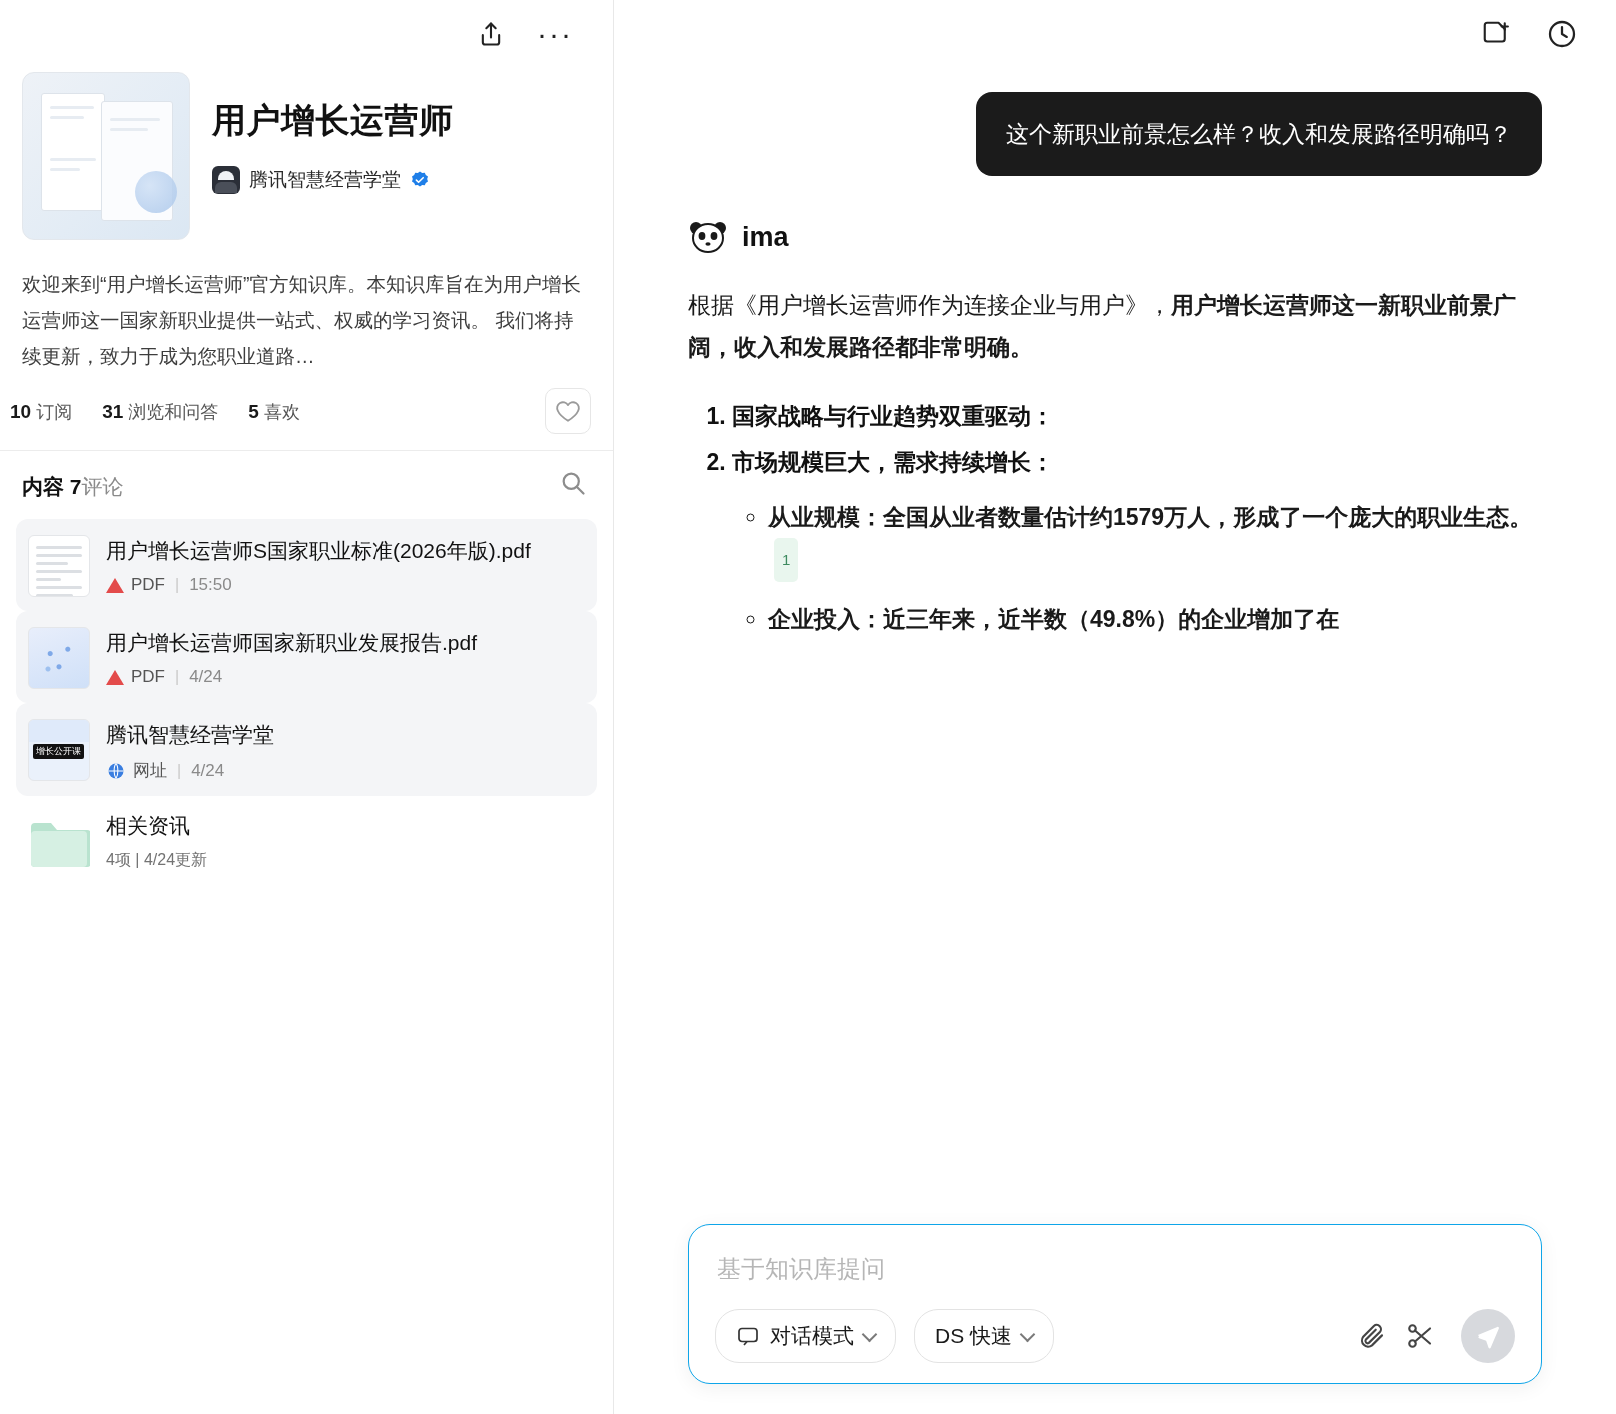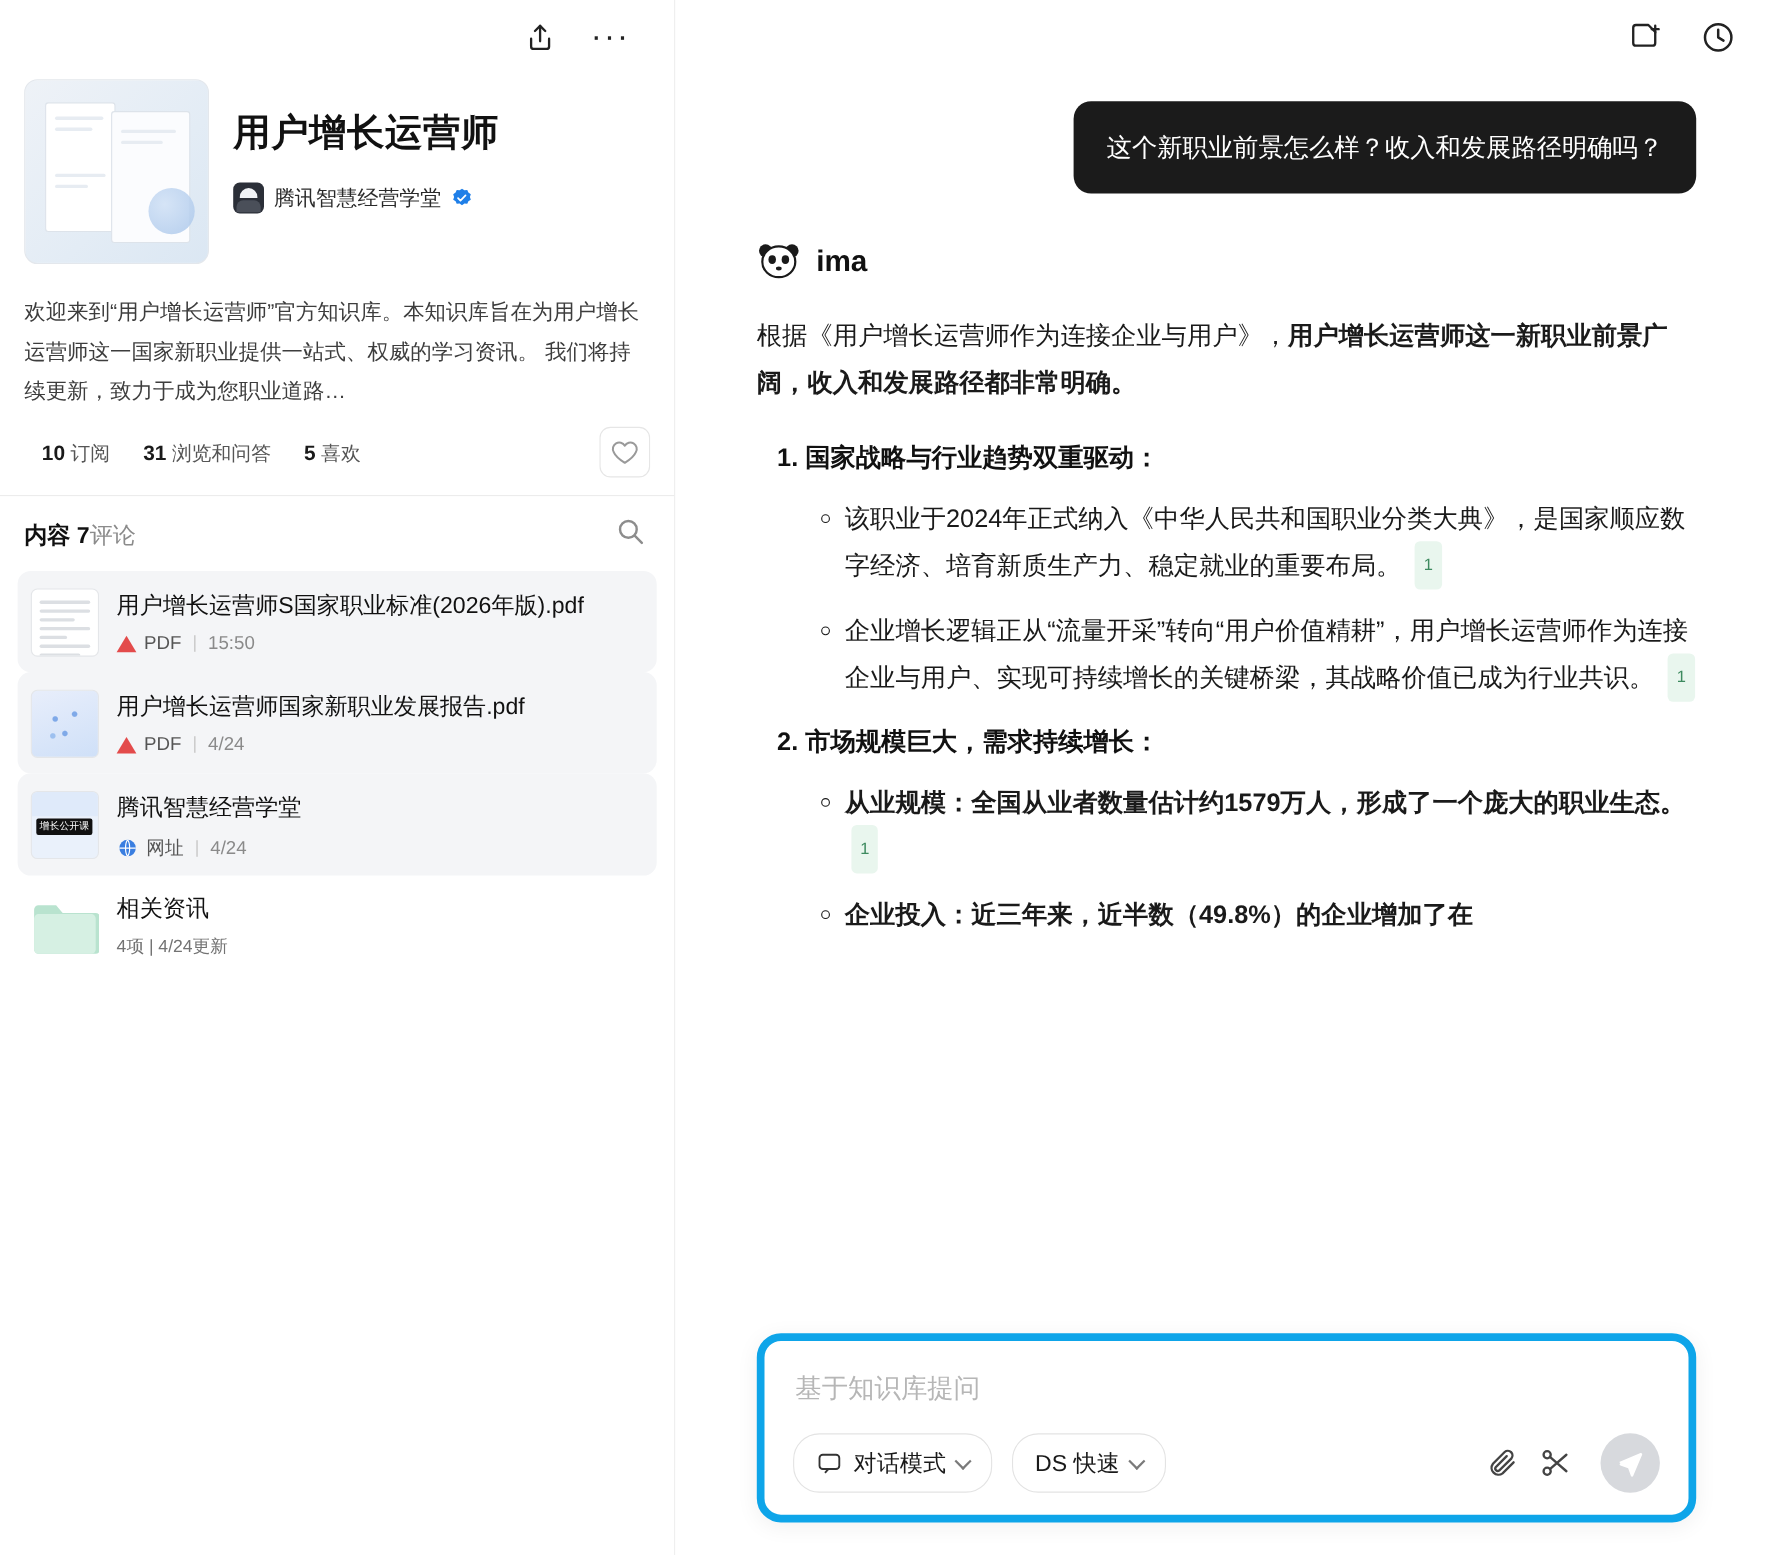--- a/index.html
+++ b/index.html
@@ -72,21 +72,21 @@
   .owner-name { font-size: 19px; color: #2a2a2a; }
   .verified {
     width: 20px; height: 20px; flex: none;
   }
   .kb-desc {
     padding: 26px 30px 0 22px;
     font-size: 19.5px; line-height: 36px; color: #3d3d3d;
   }
   .kb-stats {
     display: flex; align-items: center; gap: 30px;
-    padding: 26px 22px 0 38px; position: relative;
+    padding: 26px 22px 0 10px; position: relative;
   }
   .stat { font-size: 18px; color: #555; }
   .stat b { font-weight: 700; color: #1a1a1a; font-size: 19px; }
   .like-btn {
     position: absolute; right: 22px; top: 14px;
     width: 46px; height: 46px; border: 1px solid #e6e6e6; border-radius: 10px;
     display: flex; align-items: center; justify-content: center; cursor: pointer;
     background: #fff;
   }
   .divider { height: 1px; background: #ececec; margin: 26px 0 0 0; }
@@ -175,21 +175,21 @@
   }
   .fade-cut {
     position: absolute; left: 0; right: 0; bottom: 0; height: 120px;
     background: linear-gradient(to bottom, rgba(255,255,255,0) 0%, #fff 72%);
     pointer-events: none;
   }
 
   
   .composer-wrap { position: absolute; left: 74px; right: 74px; bottom: 30px; }
   .composer {
-    background: #fff; border: 7px solid #0ea5e9; border-radius: 22px;
+    background: #fff; border: 1px solid #0ea5e9; border-radius: 22px;
     box-shadow: 0 4px 20px rgba(0,0,0,.06);
     padding: 26px 26px 20px 26px;
     margin-top: 22px;
   }
   .composer-input {
     width: 100%; border: 0; outline: 0; font-size: 24px; color: #111;
     font-family: "Liberation Sans", sans-serif; background: transparent;
     padding: 4px 2px 26px 2px;
   }
   .composer-input::placeholder { color: #b6b6b6; }
@@ -409,30 +409,20 @@
 
 
       <div class="ans-p">
         <span>根据《用户增长运营师作为连接企业与用户》，</span><b>用户增长运营师这一新职业前景广阔，收入和发展路径都非常明确。</b>
       </div>
 
 
       <ol class="lv1">
         <li>
           <span>国家战略与行业趋势双重驱动：</span>
-          <ul class="lv2">
-            <li>
-              <span>该职业于2024年正式纳入《中华人民共和国职业分类大典》，是国家顺应数字经济、培育新质生产力、稳定就业的重要布局。</span>
-              <span class="cite">1</span>
-            </li>
-            <li>
-              <span>企业增长逻辑正从“流量开采”转向“用户价值精耕”，用户增长运营师作为连接企业与用户、实现可持续增长的关键桥梁，其战略价值已成为行业共识。</span>
-              <span class="cite">1</span>
-            </li>
-          </ul>
         </li>
         <li>
           <span>市场规模巨大，需求持续增长：</span>
           <ul class="lv2">
             <li>
               <b>从业规模：全国从业者数量估计约1579万人，形成了一个庞大的职业生态。</b>
               <span class="cite">1</span>
             </li>
             <li>
               <b>企业投入：近三年来，近半数（49.8%）的企业增加了在</b>

